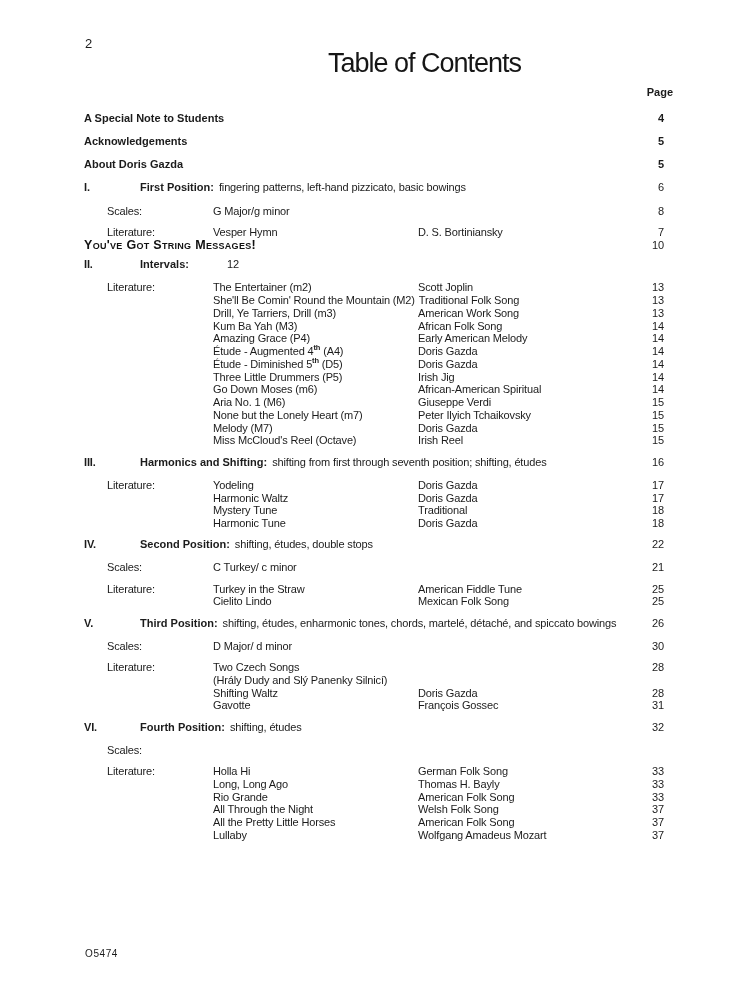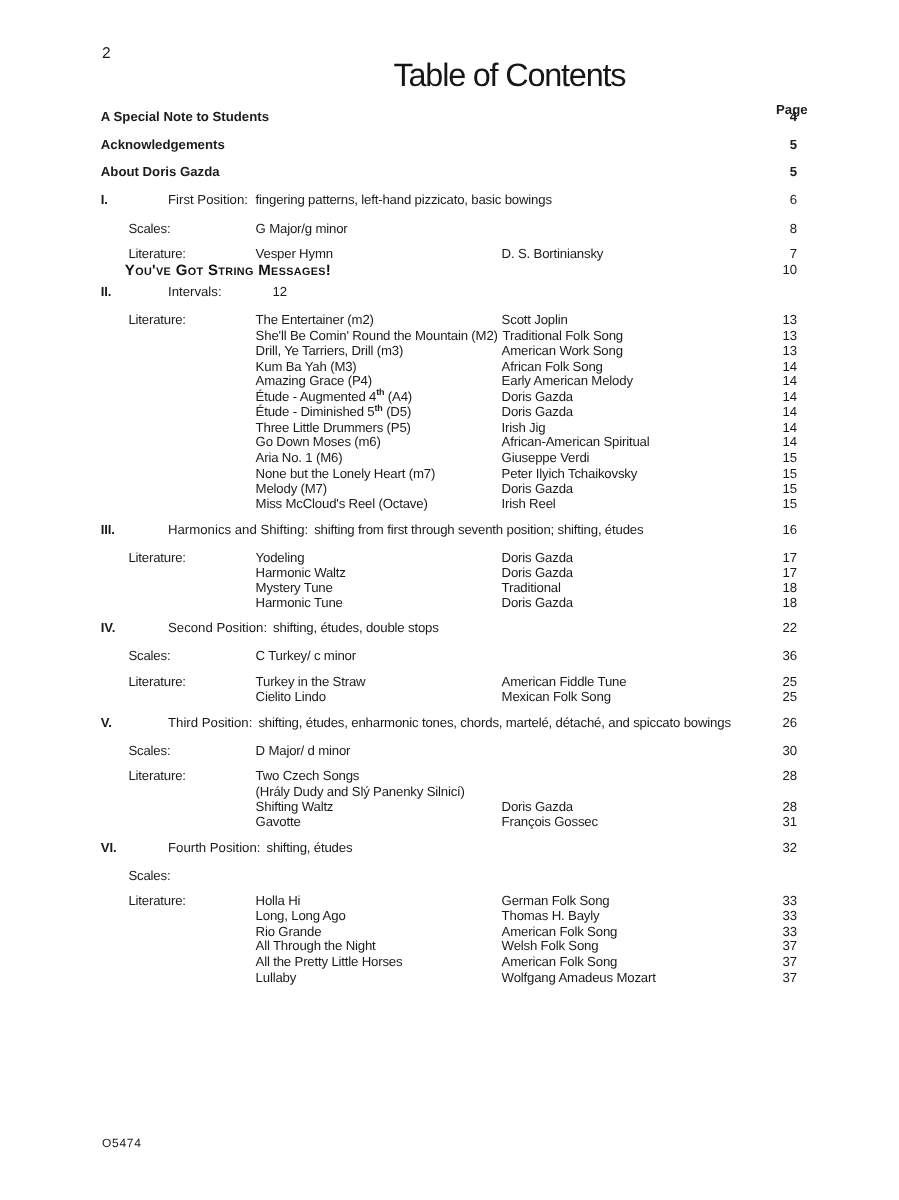--- a/index.html
+++ b/index.html
@@ -10,43 +10,43 @@
   }
   .corner-num{position:absolute;left:85px;top:36px;font-size:13px;letter-spacing:0;}
   .doc-title{
     position:absolute;top:48px;left:0;width:100%;text-align:center;
     transform:translateX(50px);font-size:27px;font-weight:400;letter-spacing:-1px;color:#161616;
   }
   .page-col-header{position:absolute;top:86px;right:76px;font-size:11px;font-weight:bold;}
   .footer-code{position:absolute;left:85px;top:948px;font-size:10px;letter-spacing:.6px;}
 
   .toc{
-    position:absolute;left:84px;top:92px;width:588px;
+    position:absolute;left:84px;top:112px;width:588px;
     font-size:11px;line-height:12.75px;letter-spacing:-.15px;
   }
   .row{display:flex;}
   .pg{width:34px;min-width:34px;text-align:right;padding-right:8px;box-sizing:border-box;}
 
   .row-front{margin-bottom:10.4px;font-weight:bold;}
   .row-front .lbl{flex:1;letter-spacing:0;}
 
   .row-section{margin-bottom:10.4px;}
   .num{width:16px;min-width:16px;font-weight:bold;}
-  .sec-title{font-weight:normal;min-width:113px;white-space:nowrap;padding-right:5px;box-sizing:border-box;letter-spacing:0;padding-left:40px;}
+  .sec-title{font-weight:bold;min-width:113px;white-space:nowrap;padding-right:5px;box-sizing:border-box;letter-spacing:0;padding-left:40px;}
   .desc{flex:1;white-space:nowrap;}
 
   .row-sub{margin-bottom:8.5px;}
   .sub-label{width:129px;min-width:129px;padding-left:23px;box-sizing:border-box;}
   .sub-lines{flex:1;display:flex;flex-direction:column;}
   .line{display:flex;}
   .t{min-width:205px;white-space:nowrap;padding-right:4px;box-sizing:border-box;}
   .c{flex:1;white-space:nowrap;}
   .t sup{font-size:7.5px;vertical-align:super;line-height:0;font-weight:bold;}
 
-  .row-special{margin-top:-8px;margin-bottom:6.5px;margin-left:20px;}
+  .row-special{margin-top:-8px;margin-bottom:6.5px;}
   .sp-label{
     flex:1;font-weight:bold;font-variant:small-caps;font-size:12.5px;
     letter-spacing:.3px;color:#111;
   }
 </style>
 </head>
 <body>
 
 <div class="corner-num">2</div>
 <div class="doc-title">Table of Contents</div>
@@ -206,21 +206,21 @@
       <div class="sec-title">Second Position:</div>
       <div class="desc">shifting, études, double stops</div>
       <div class="pg">22</div>
     </div>
     <div class="row row-sub">
       <div class="sub-label">Scales:</div>
       <div class="sub-lines">
         <div class="line">
           <div class="t">C Turkey/ c minor</div>
           <div class="c"></div>
-          <div class="pg">36</div>
+          <div class="pg">21</div>
         </div>
       </div>
     </div>
     <div class="row row-sub">
       <div class="sub-label">Literature:</div>
       <div class="sub-lines">
         <div class="line">
           <div class="t">Turkey in the Straw</div>
           <div class="c">American Fiddle Tune</div>
           <div class="pg">25</div>

